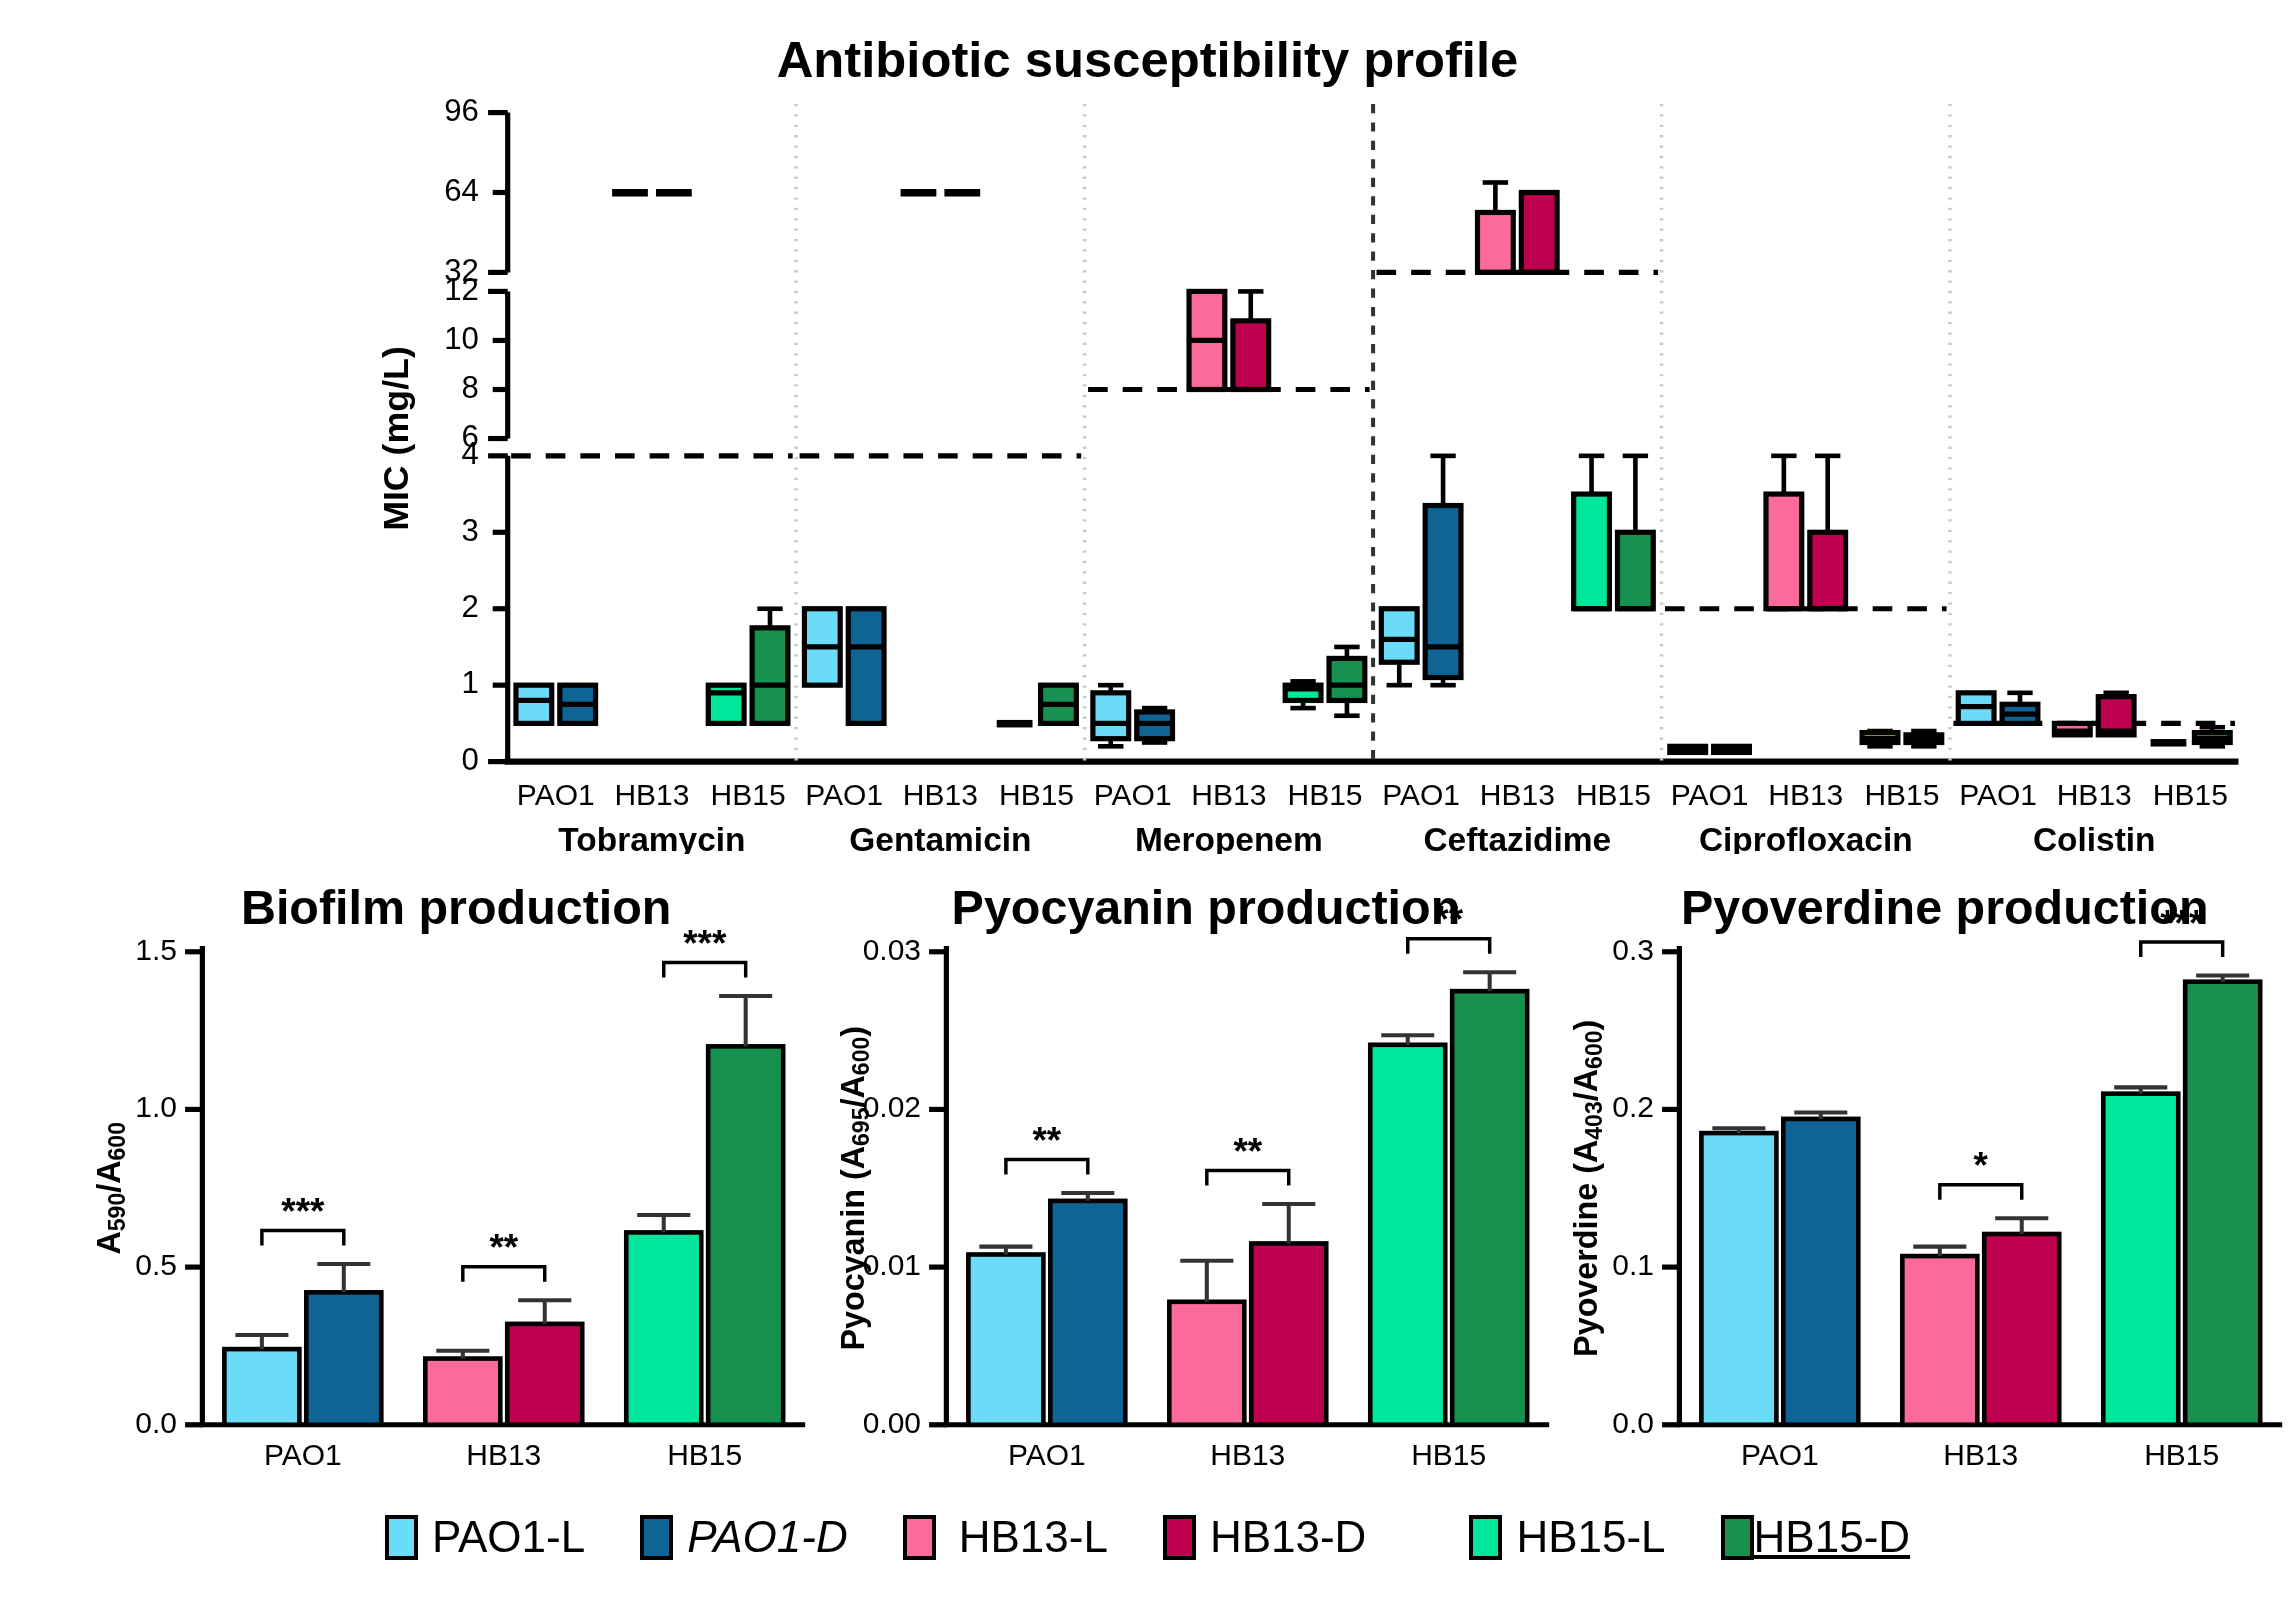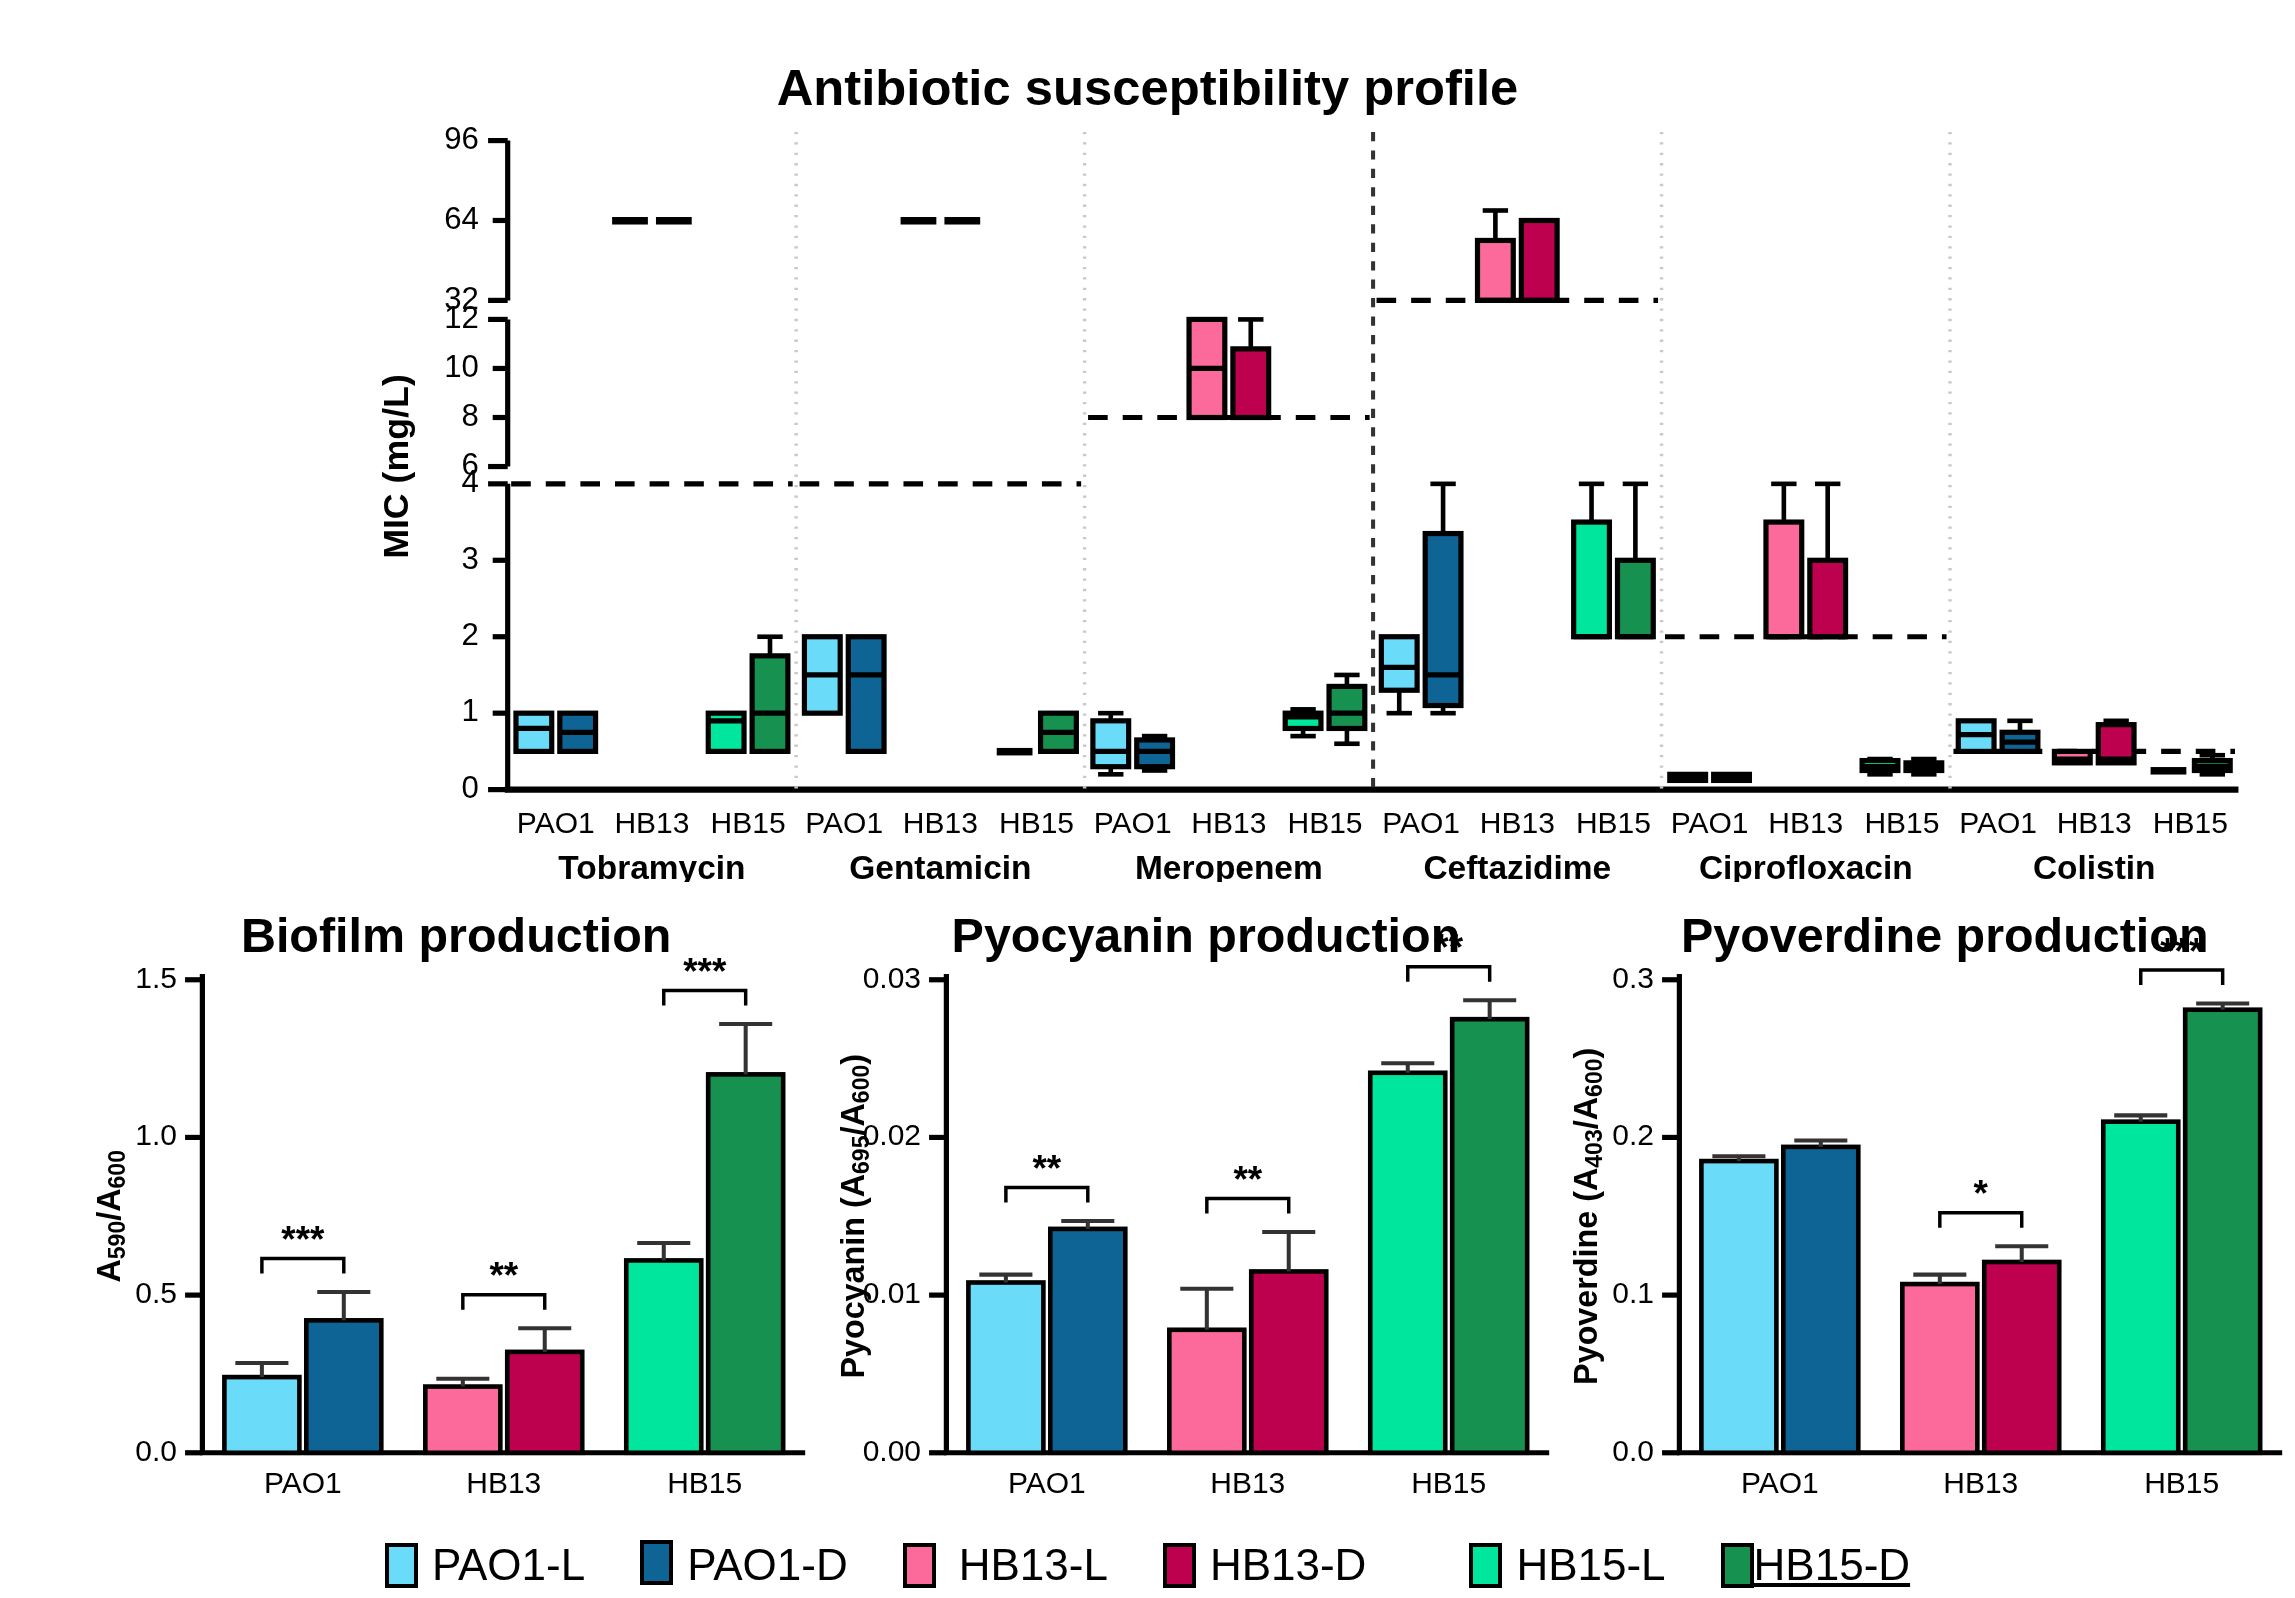--- a/index.html
+++ b/index.html
@@ -1,17 +1,17 @@
 <!DOCTYPE html>
 <html style="font-size:9.2px"><head>
 <meta charset="utf-8">
 <style>
   html,body{margin:0;padding:0;background:#fff;}
   body{width:2295px;height:1598px;font-family:"Liberation Sans",sans-serif;color:#000;position:relative;overflow:hidden;}
-  .fig{position:absolute;inset:0;margin-top:28px;}
+  .fig{position:absolute;inset:0;}
   .panel-title{font-weight:bold;text-anchor:middle;fill:#000;}
   .legend-label{font-size:44px;fill:#000;}
   svg{display:block;}
   text{dominant-baseline:middle;}
 </style>
 </head>
 <body>
 
 <div class="fig">
 
@@ -403,21 +403,21 @@
         <path d="M 1049.8333333333333 148.9999999999999 L 1049.8333333333333 122.99999999999989 L 1191.8333333333333 122.99999999999989 L 1191.8333333333333 148.9999999999999" stroke="#000" stroke-width="6" fill="none"></path>
         <text x="1120.8333333333333" y="94.99999999999989" font-size="64" fill="#000" font-family="&quot;Liberation Sans&quot;, sans-serif" text-anchor="middle" font-weight="bold">***</text>
       </g>
   </svg>
 
   <div id="legend" style="position:absolute;left:0;top:1512px;width:2295px;display:flex;justify-content:center;align-items:center;gap:55px;">
       <div style="display: flex; align-items: center; gap: 14px;">
         <div style="width: 33px; height: 45px; background: rgb(106, 220, 250); border: 4px solid rgb(0, 0, 0); box-sizing: border-box;"></div>
         <span class="legend-label">PAO1-L</span>
       </div>
-      <div style="display: flex; gap: 14px;">
+      <div style="display: flex; align-items: center; gap: 14px; font-style: italic;">
         <div style="width: 33px; height: 45px; background: rgb(13, 100, 149); border: 4px solid rgb(0, 0, 0); box-sizing: border-box;"></div>
         <span class="legend-label">PAO1-D</span>
       </div>
       <div style="display: flex; align-items: center; gap: 23px;">
         <div style="width: 33px; height: 45px; background: rgb(252, 106, 156); border: 4px solid rgb(0, 0, 0); box-sizing: border-box;"></div>
         <span class="legend-label">HB13-L</span>
       </div>
       <div style="display: flex; align-items: center; gap: 14px;">
         <div style="width: 33px; height: 45px; background: rgb(189, 1, 79); border: 4px solid rgb(0, 0, 0); box-sizing: border-box;"></div>
         <span class="legend-label">HB13-D</span>

